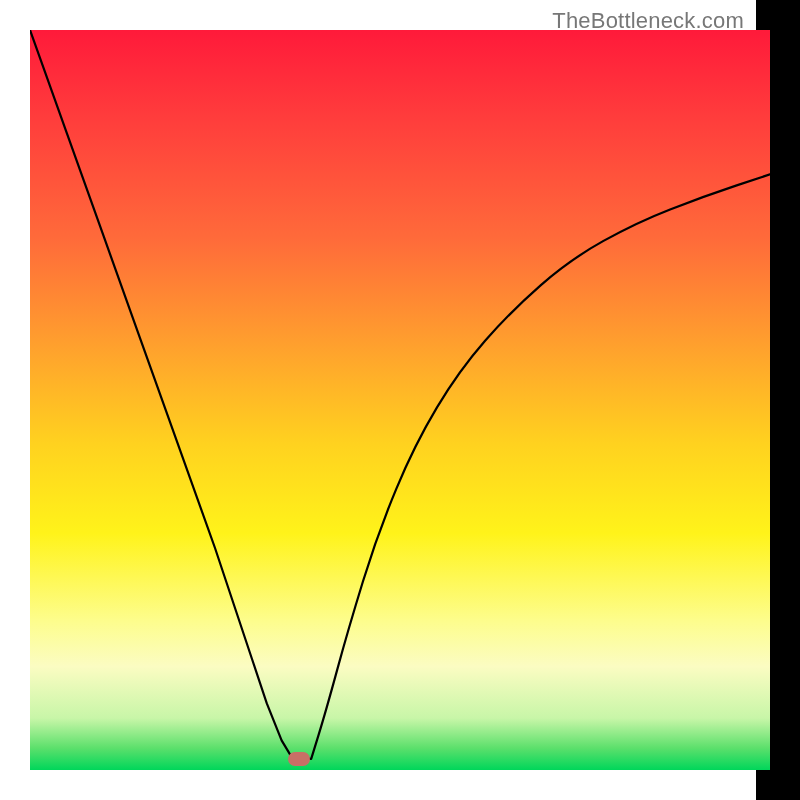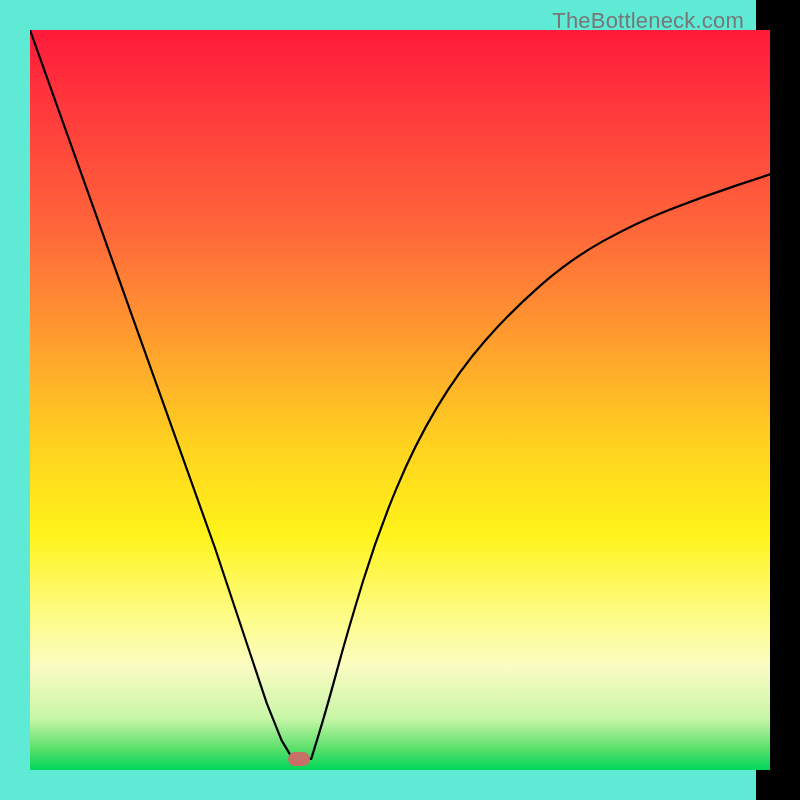--- a/index.html
+++ b/index.html
@@ -10,21 +10,21 @@
     background: #000;
     overflow: hidden;
     font-family: Arial, Helvetica, sans-serif;
   }
   .frame {
     position: absolute;
     left: 0;
     top: 0;
     width: 756px;
     height: 800px;
-    background: #5eead4;
+    background: #ffffff;
   }
   .plot-area {
     position: absolute;
     left: 30px;
     top: 30px;
     width: 740px;
     height: 740px;
     overflow: hidden;
   }
   .gradient-bg {

